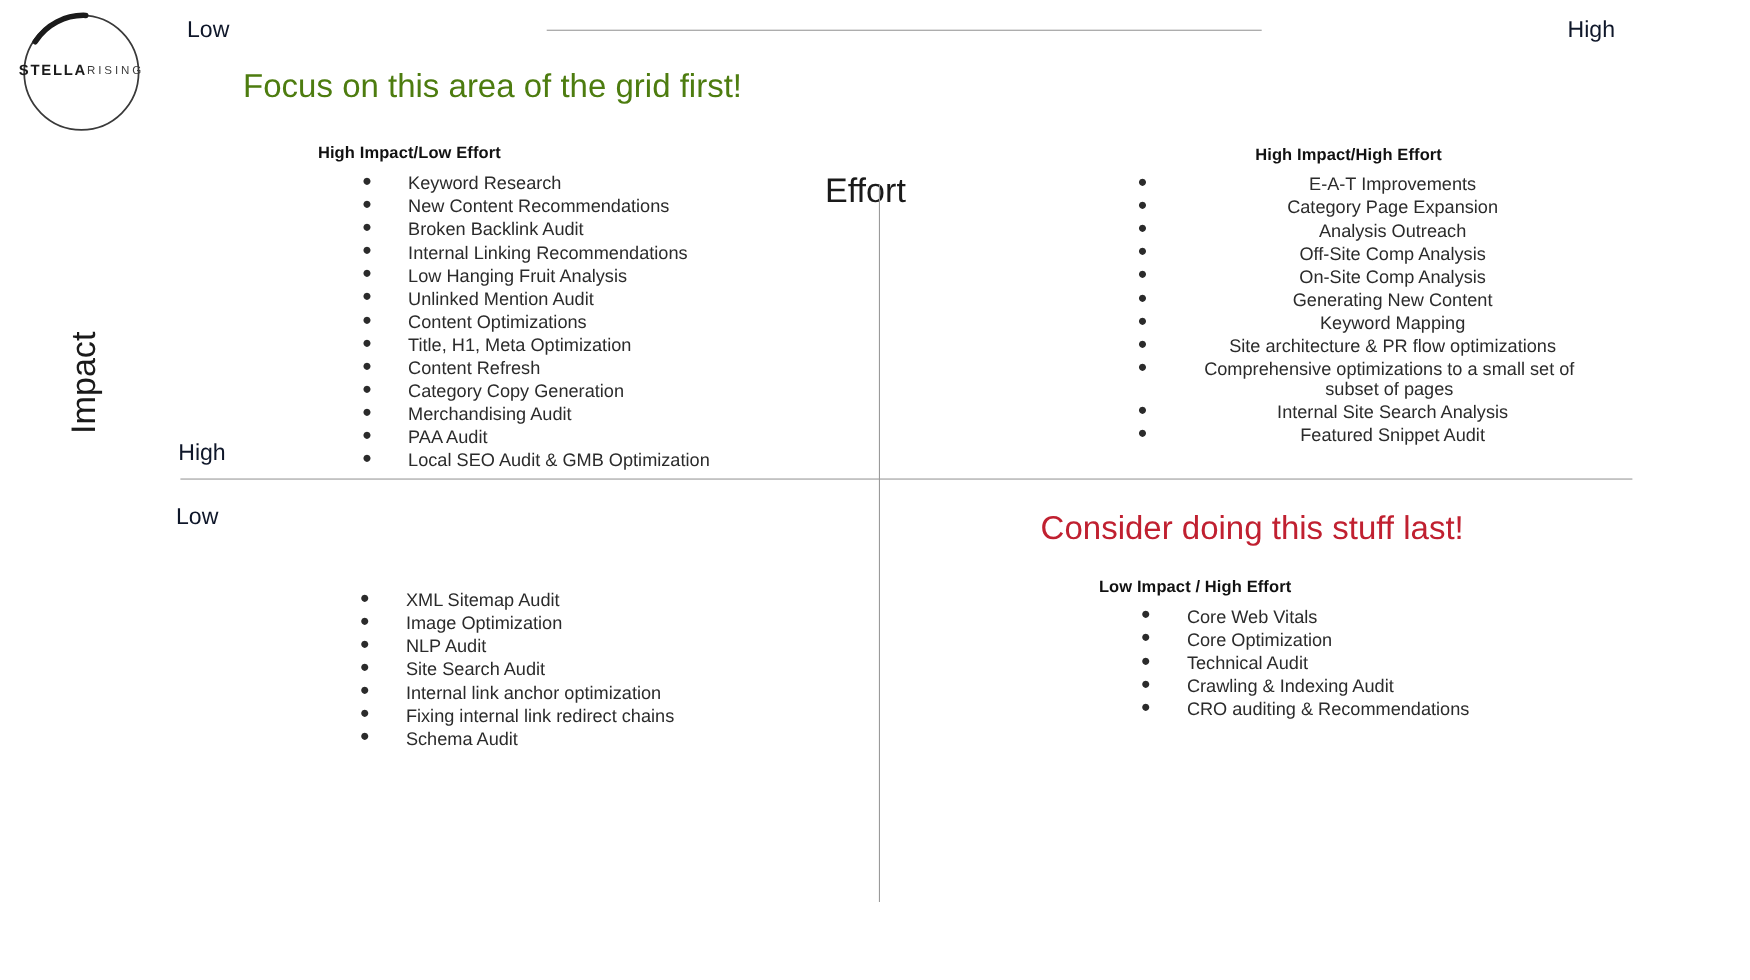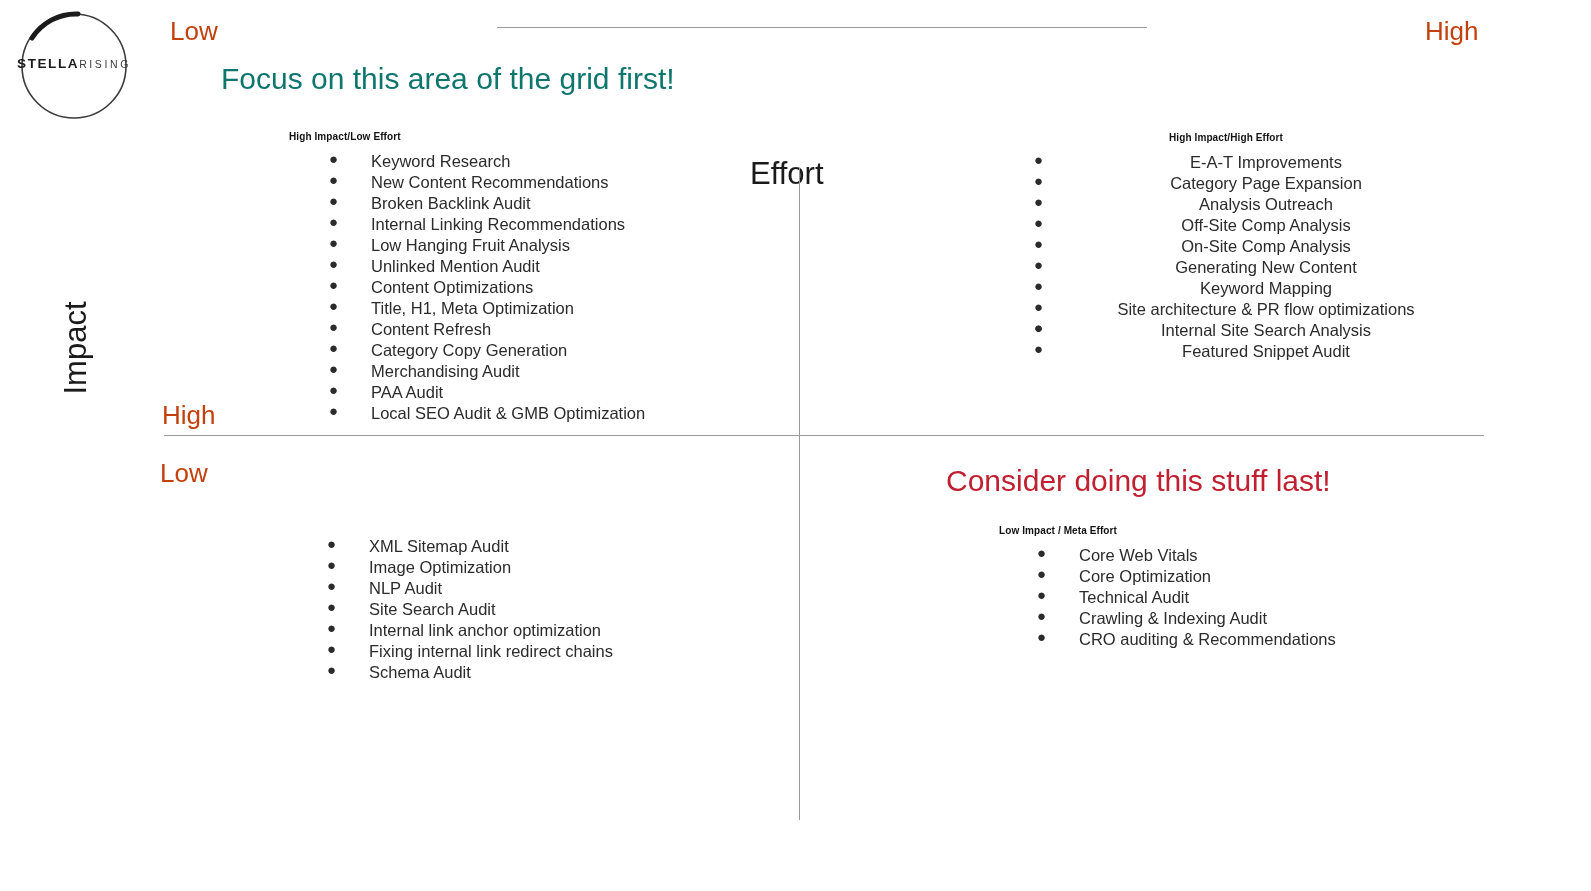--- a/index.html
+++ b/index.html
@@ -44,22 +44,22 @@
     font-size: 10.5px;
     letter-spacing: 2.6px;
     color: #3c3c3c;
     line-height: 1.3;
     margin-top: 1px;
   }
 
   
   .axis-label {
     position: absolute;
-    font-size: 26px;
-    color: #c2410c;
+    font-size: 21px;
+    color: #0f172a;
     font-family: "Liberation Sans", sans-serif;
   }
   #eff-low  { left: 170px; top: 16px; }
   #eff-high { left: 1425px; top: 16px; }
   #imp-high { left: 162px; top: 400px; }
   #imp-low  { left: 160px; top: 458px; }
 
   #impact-axis-title {
     position: absolute;
     left: -4px;
@@ -109,32 +109,32 @@
 
   
   .callout {
     position: absolute;
     font-size: 30px;
     font-family: "Liberation Sans", sans-serif;
   }
   #callout-green {
     left: 221px;
     top: 62px;
-    color: #0f766e;
+    color: #4d7c0f;
   }
   #callout-red {
     left: 946px;
     top: 464px;
     color: #c02030;
   }
 
   
   .quad { position: absolute; }
   .quad-title {
-    font-size: 10px;
+    font-size: 15px;
     font-weight: bold;
     color: #111111;
     margin: 0 0 10px 0;
     letter-spacing: 0.1px;
   }
   .quad-list {
     list-style: none;
     margin: 0;
     padding: 0;
   }
@@ -221,40 +221,40 @@
   <div class="quad-title">High Impact/High Effort</div>
   <ul class="quad-list">
     <li><span class="bullet">●</span><span>E-A-T Improvements</span></li>
     <li><span class="bullet">●</span><span>Category Page Expansion</span></li>
     <li><span class="bullet">●</span><span>Analysis Outreach</span></li>
     <li><span class="bullet">●</span><span>Off-Site Comp Analysis</span></li>
     <li><span class="bullet">●</span><span>On-Site Comp Analysis</span></li>
     <li><span class="bullet">●</span><span>Generating New Content</span></li>
     <li><span class="bullet">●</span><span>Keyword Mapping</span></li>
     <li><span class="bullet">●</span><span>Site architecture &amp; PR flow optimizations</span></li>
-    <li class="wrap-li"><span class="bullet">●</span></li>
+    <li class="wrap-li"><span class="bullet">●</span><span>Comprehensive optimizations to a small set of subset of pages</span></li>
     <li><span class="bullet">●</span><span>Internal Site Search Analysis</span></li>
     <li><span class="bullet">●</span><span>Featured Snippet Audit</span></li>
   </ul>
 </div>
 
 <div class="quad" id="quad-lo-le">
   <ul class="quad-list">
     <li><span class="bullet">●</span><span>XML Sitemap Audit</span></li>
     <li><span class="bullet">●</span><span>Image Optimization</span></li>
     <li><span class="bullet">●</span><span>NLP Audit</span></li>
     <li><span class="bullet">●</span><span>Site Search Audit</span></li>
     <li><span class="bullet">●</span><span>Internal link anchor optimization</span></li>
     <li><span class="bullet">●</span><span>Fixing internal link redirect chains</span></li>
     <li><span class="bullet">●</span><span>Schema Audit</span></li>
   </ul>
 </div>
 
 <div class="quad" id="quad-lo-he">
-  <div class="quad-title">Low Impact / Meta Effort</div>
+  <div class="quad-title">Low Impact / High Effort</div>
   <ul class="quad-list">
     <li><span class="bullet">●</span><span>Core Web Vitals</span></li>
     <li><span class="bullet">●</span><span>Core Optimization</span></li>
     <li><span class="bullet">●</span><span>Technical Audit</span></li>
     <li><span class="bullet">●</span><span>Crawling &amp; Indexing Audit</span></li>
     <li><span class="bullet">●</span><span>CRO auditing &amp; Recommendations</span></li>
   </ul>
 </div>
 
 </body></html>

